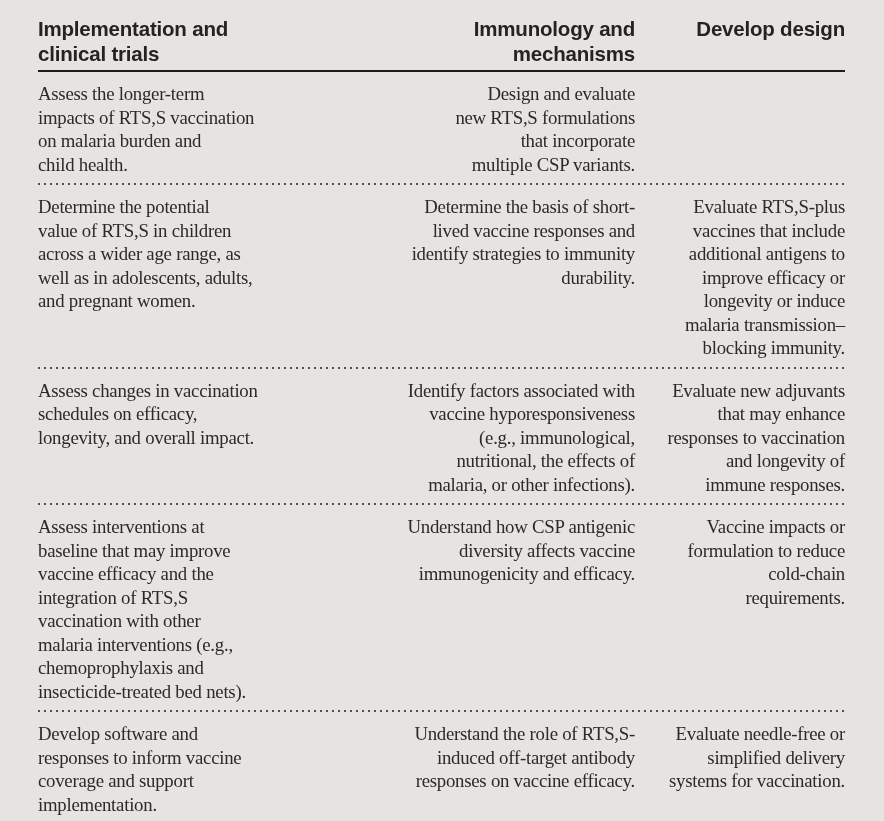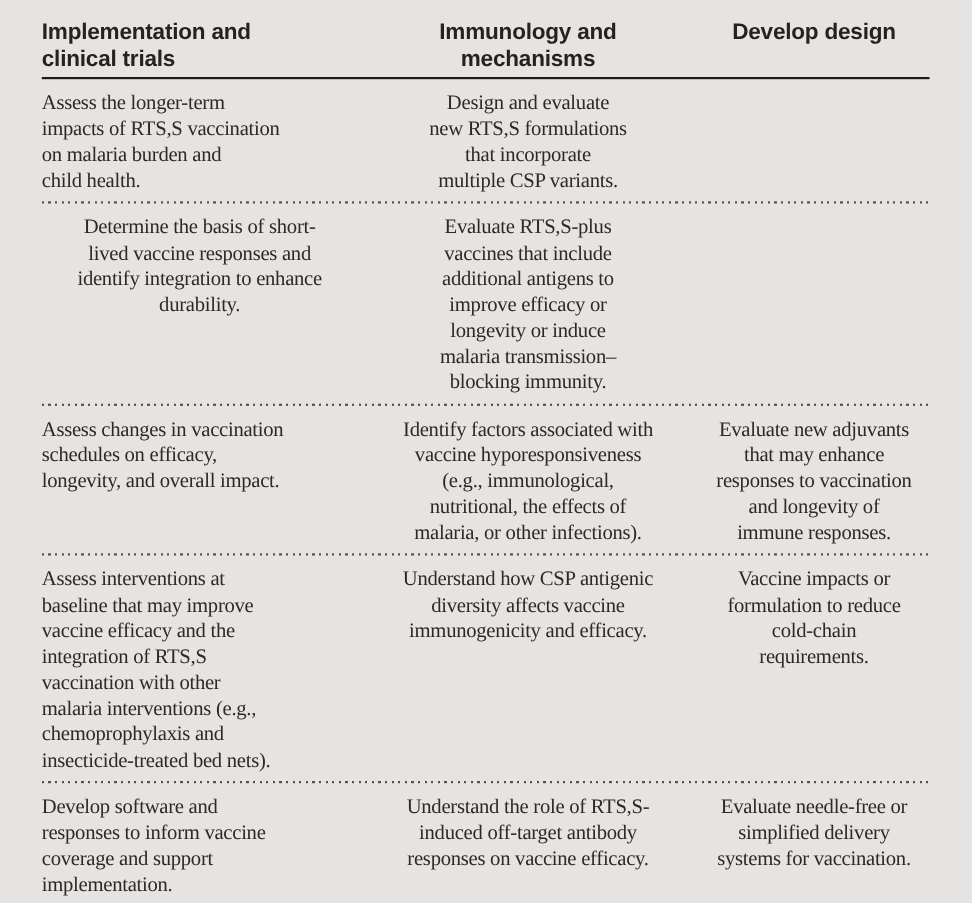--- a/index.html
+++ b/index.html
@@ -31,21 +31,21 @@
     white-space: pre-line;
     color: #262220;
   }
   .cell {
     font-size: 18.8px;
     line-height: 23.5px;
     letter-spacing: -0.25px;
     white-space: pre-line;
   }
   .align-left   { text-align: left; }
-  .align-center { text-align: center; }
+  .align-center { text-align: right; }
   .header-rule {
     height: 2px;
     background: #1f1b18;
     margin-top: 4px;
   }
   .row { padding: 10px 0 7px; font-family: Liberation Serif, serif; }
   .dotted-sep {
     height: 2px;
     background-image: repeating-linear-gradient(
       to right,
@@ -77,23 +77,28 @@
 child health.</div>
       <div class="cell align-center">Design and evaluate
 new RTS,S formulations
 that incorporate
 multiple CSP variants.</div>
     </div>
 
     <div class="dotted-sep"></div>
 
     <div class="grid-row row">
+      <div class="cell align-left">Determine the potential
+value of RTS,S in children
+across a wider age range, as
+well as in adolescents, adults,
+and pregnant women.</div>
       <div class="cell align-center">Determine the basis of short-
 lived vaccine responses and
-identify integration to enhance
+identify strategies to immunity
 durability.</div>
       <div class="cell align-center">Evaluate RTS,S-plus
 vaccines that include
 additional antigens to
 improve efficacy or
 longevity or induce
 malaria transmission–
 blocking immunity.</div>
     </div>
 

